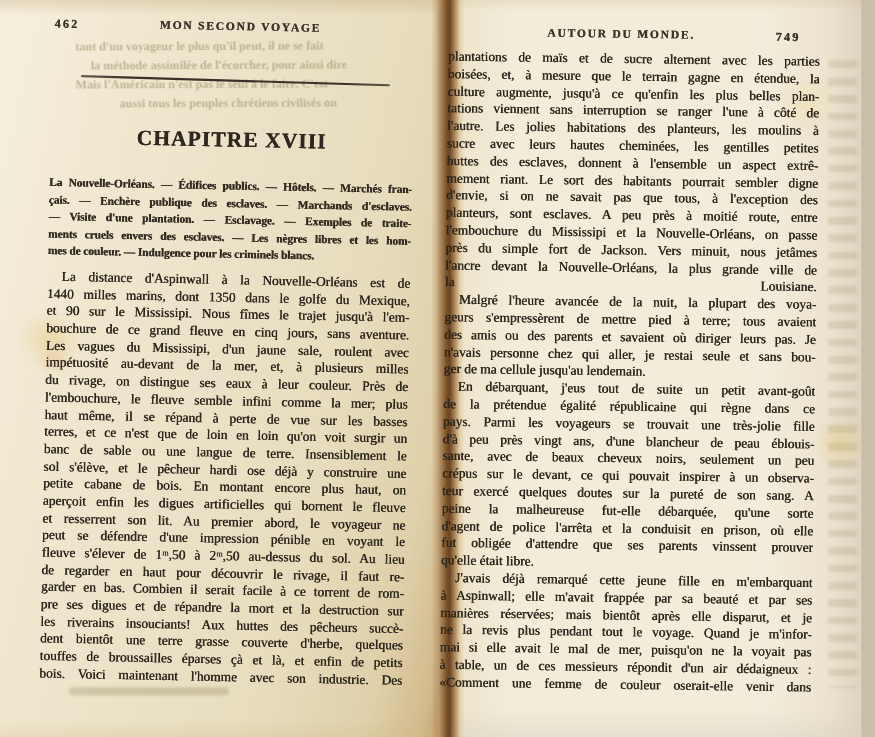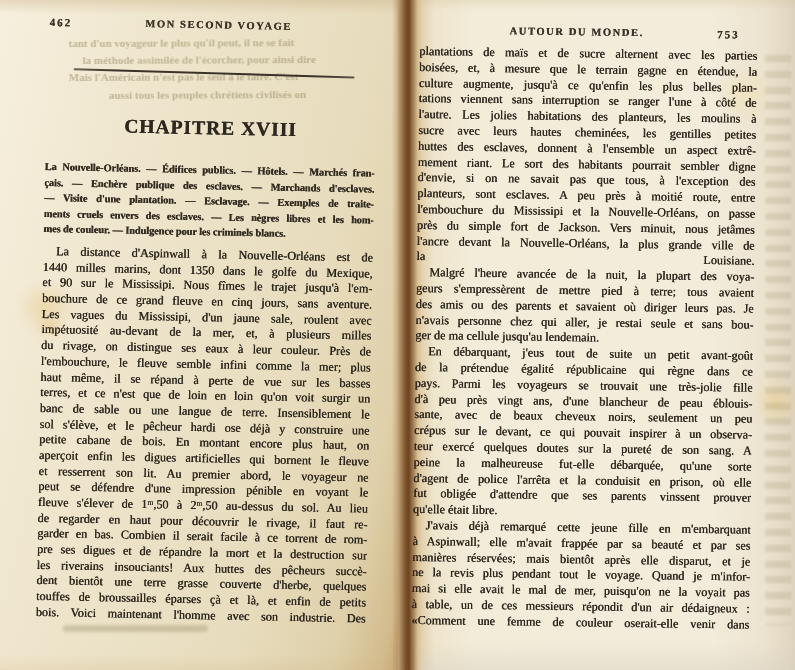--- a/index.html
+++ b/index.html
@@ -12,21 +12,21 @@
   .page{position:absolute;top:0;height:670px;}
   .page-left{
     left:0;width:398px;
     background:linear-gradient(103deg,#f6f0de 0%,#f1e8d1 22%,#ebe1c6 48%,#e7dcbd 70%,#dfd0aa 88%,#d2ba8c 97%,#c6a571 100%);
   }
   .page-left::before{content:"";position:absolute;left:0;top:0;right:0;height:14px;
     background:linear-gradient(to bottom,rgba(190,160,112,.30),rgba(190,160,112,0));}
   .page-left::after{content:"";position:absolute;left:0;bottom:0;right:0;height:16px;
     background:linear-gradient(to top,rgba(205,180,130,.22),rgba(205,180,130,0));}
   .page-right{
-    left:415px;width:380px;
+    left:403px;width:380px;
     background:linear-gradient(to right,#dcc69e 0%,#eee5cc 5%,#f2ecd9 16%,#f2ecda 78%,#ece3cf 92%,#ded3bf 100%);
   }
   .page-right::before{content:"";position:absolute;left:0;top:0;right:0;height:10px;
     background:linear-gradient(to bottom,rgba(205,185,140,.25),rgba(205,185,140,0));}
   .page-right::after{content:"";position:absolute;left:0;bottom:0;right:0;height:26px;
     background:linear-gradient(to top,rgba(214,208,192,.45),rgba(214,208,192,0));}
   .gutter{
     position:absolute;top:0;left:392px;width:30px;height:670px;z-index:3;
     background:linear-gradient(to right,
       rgba(170,125,75,0) 0%,
@@ -178,21 +178,21 @@
   <div class="gutter"></div>
 
   <div class="page page-right">
     <div class="foxing foxing-right"></div>
     <div class="foxing foxing-right2"></div>
     <div class="bleed-right"></div>
 
     <div class="content content-right">
       <div class="header-row">
         <span class="running-title">AUTOUR DU MONDE.</span>
-        <span class="pagenum pagenum-right">753</span>
+        <span class="pagenum pagenum-right">749</span>
       </div>
 
       <div class="bodytext">
         <div class="para cont">
             <div class="tline">plantations de maïs et de sucre alternent avec les parties</div>
             <div class="tline">boisées, et, à mesure que le terrain gagne en étendue, la</div>
             <div class="tline">culture augmente, jusqu'à ce qu'enfin les plus belles plan-</div>
             <div class="tline">tations viennent sans interruption se ranger l'une à côté de</div>
             <div class="tline">l'autre. Les jolies habitations des planteurs, les moulins à</div>
             <div class="tline">sucre avec leurs hautes cheminées, les gentilles petites</div>

